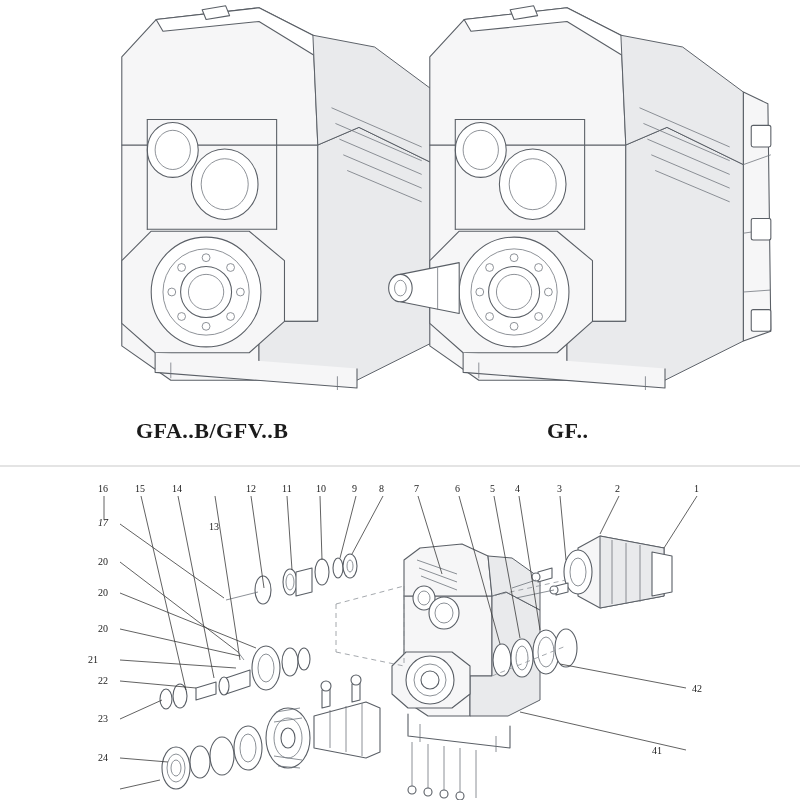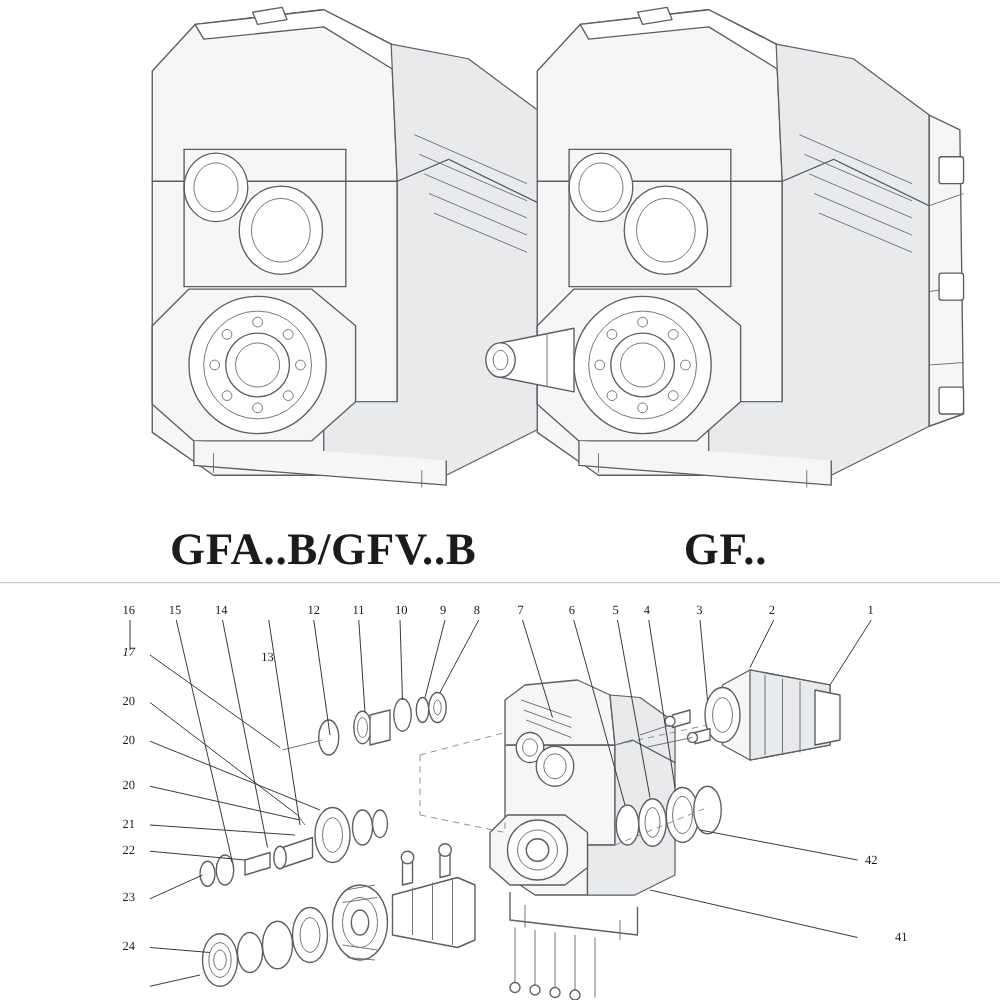--- a/index.html
+++ b/index.html
@@ -9,21 +9,21 @@
     font-family:"Liberation Serif", serif;
     overflow:hidden;
     position:relative;
   }
   #sheet{position:absolute;left:0;top:0;width:800px;height:800px;}
 
   .label-gear{
     position:absolute;
     font-family:"Liberation Serif", serif;
     font-weight:bold;
-    font-size:36px;
+    font-size:22px;
     color:#1b1b1b;
     letter-spacing:0.5px;
     white-space:nowrap;
   }
   #lbl-gfab{left:136px;top:418px;}
   #lbl-gf{left:512px;top:418px;margin-left:35px;}
 
   .callout{
     position:absolute;
     font-family:"Liberation Serif", serif;
@@ -286,20 +286,20 @@
     <div class="callout top-num" style="left: 455px; top: 483px;">6</div>
     <div class="callout top-num" style="left: 490px; top: 483px;">5</div>
     <div class="callout top-num" style="left: 515px; top: 483px;">4</div>
     <div class="callout top-num" style="left: 557px; top: 483px;">3</div>
     <div class="callout top-num" style="left: 615px; top: 483px;">2</div>
     <div class="callout top-num" style="left: 694px; top: 483px;">1</div>
     <div class="callout left-num" style="left: 98px; top: 517px; font-style: italic;">17</div>
     <div class="callout left-num" style="left: 98px; top: 556px;">20</div>
     <div class="callout left-num" style="left: 98px; top: 587px;">20</div>
     <div class="callout left-num" style="left: 98px; top: 623px;">20</div>
-    <div class="callout left-num" style="left: 98px; top: 654px;">21</div>
+    <div class="callout left-num" style="left: 88px; top: 654px;">21</div>
     <div class="callout left-num" style="left: 98px; top: 675px;">22</div>
     <div class="callout left-num" style="left: 98px; top: 713px;">23</div>
     <div class="callout left-num" style="left: 98px; top: 752px;">24</div>
     <div class="callout left-num" style="left: 98px; top: 783px; margin-top: 48px;">25</div>
     <div class="callout right-num" style="left: 692px; top: 683px;">42</div>
-    <div class="callout right-num" style="left: 716px; top: 745px;">41</div>
+    <div class="callout right-num" style="left: 652px; top: 745px;">41</div>
   </div>
 
 </body></html>

